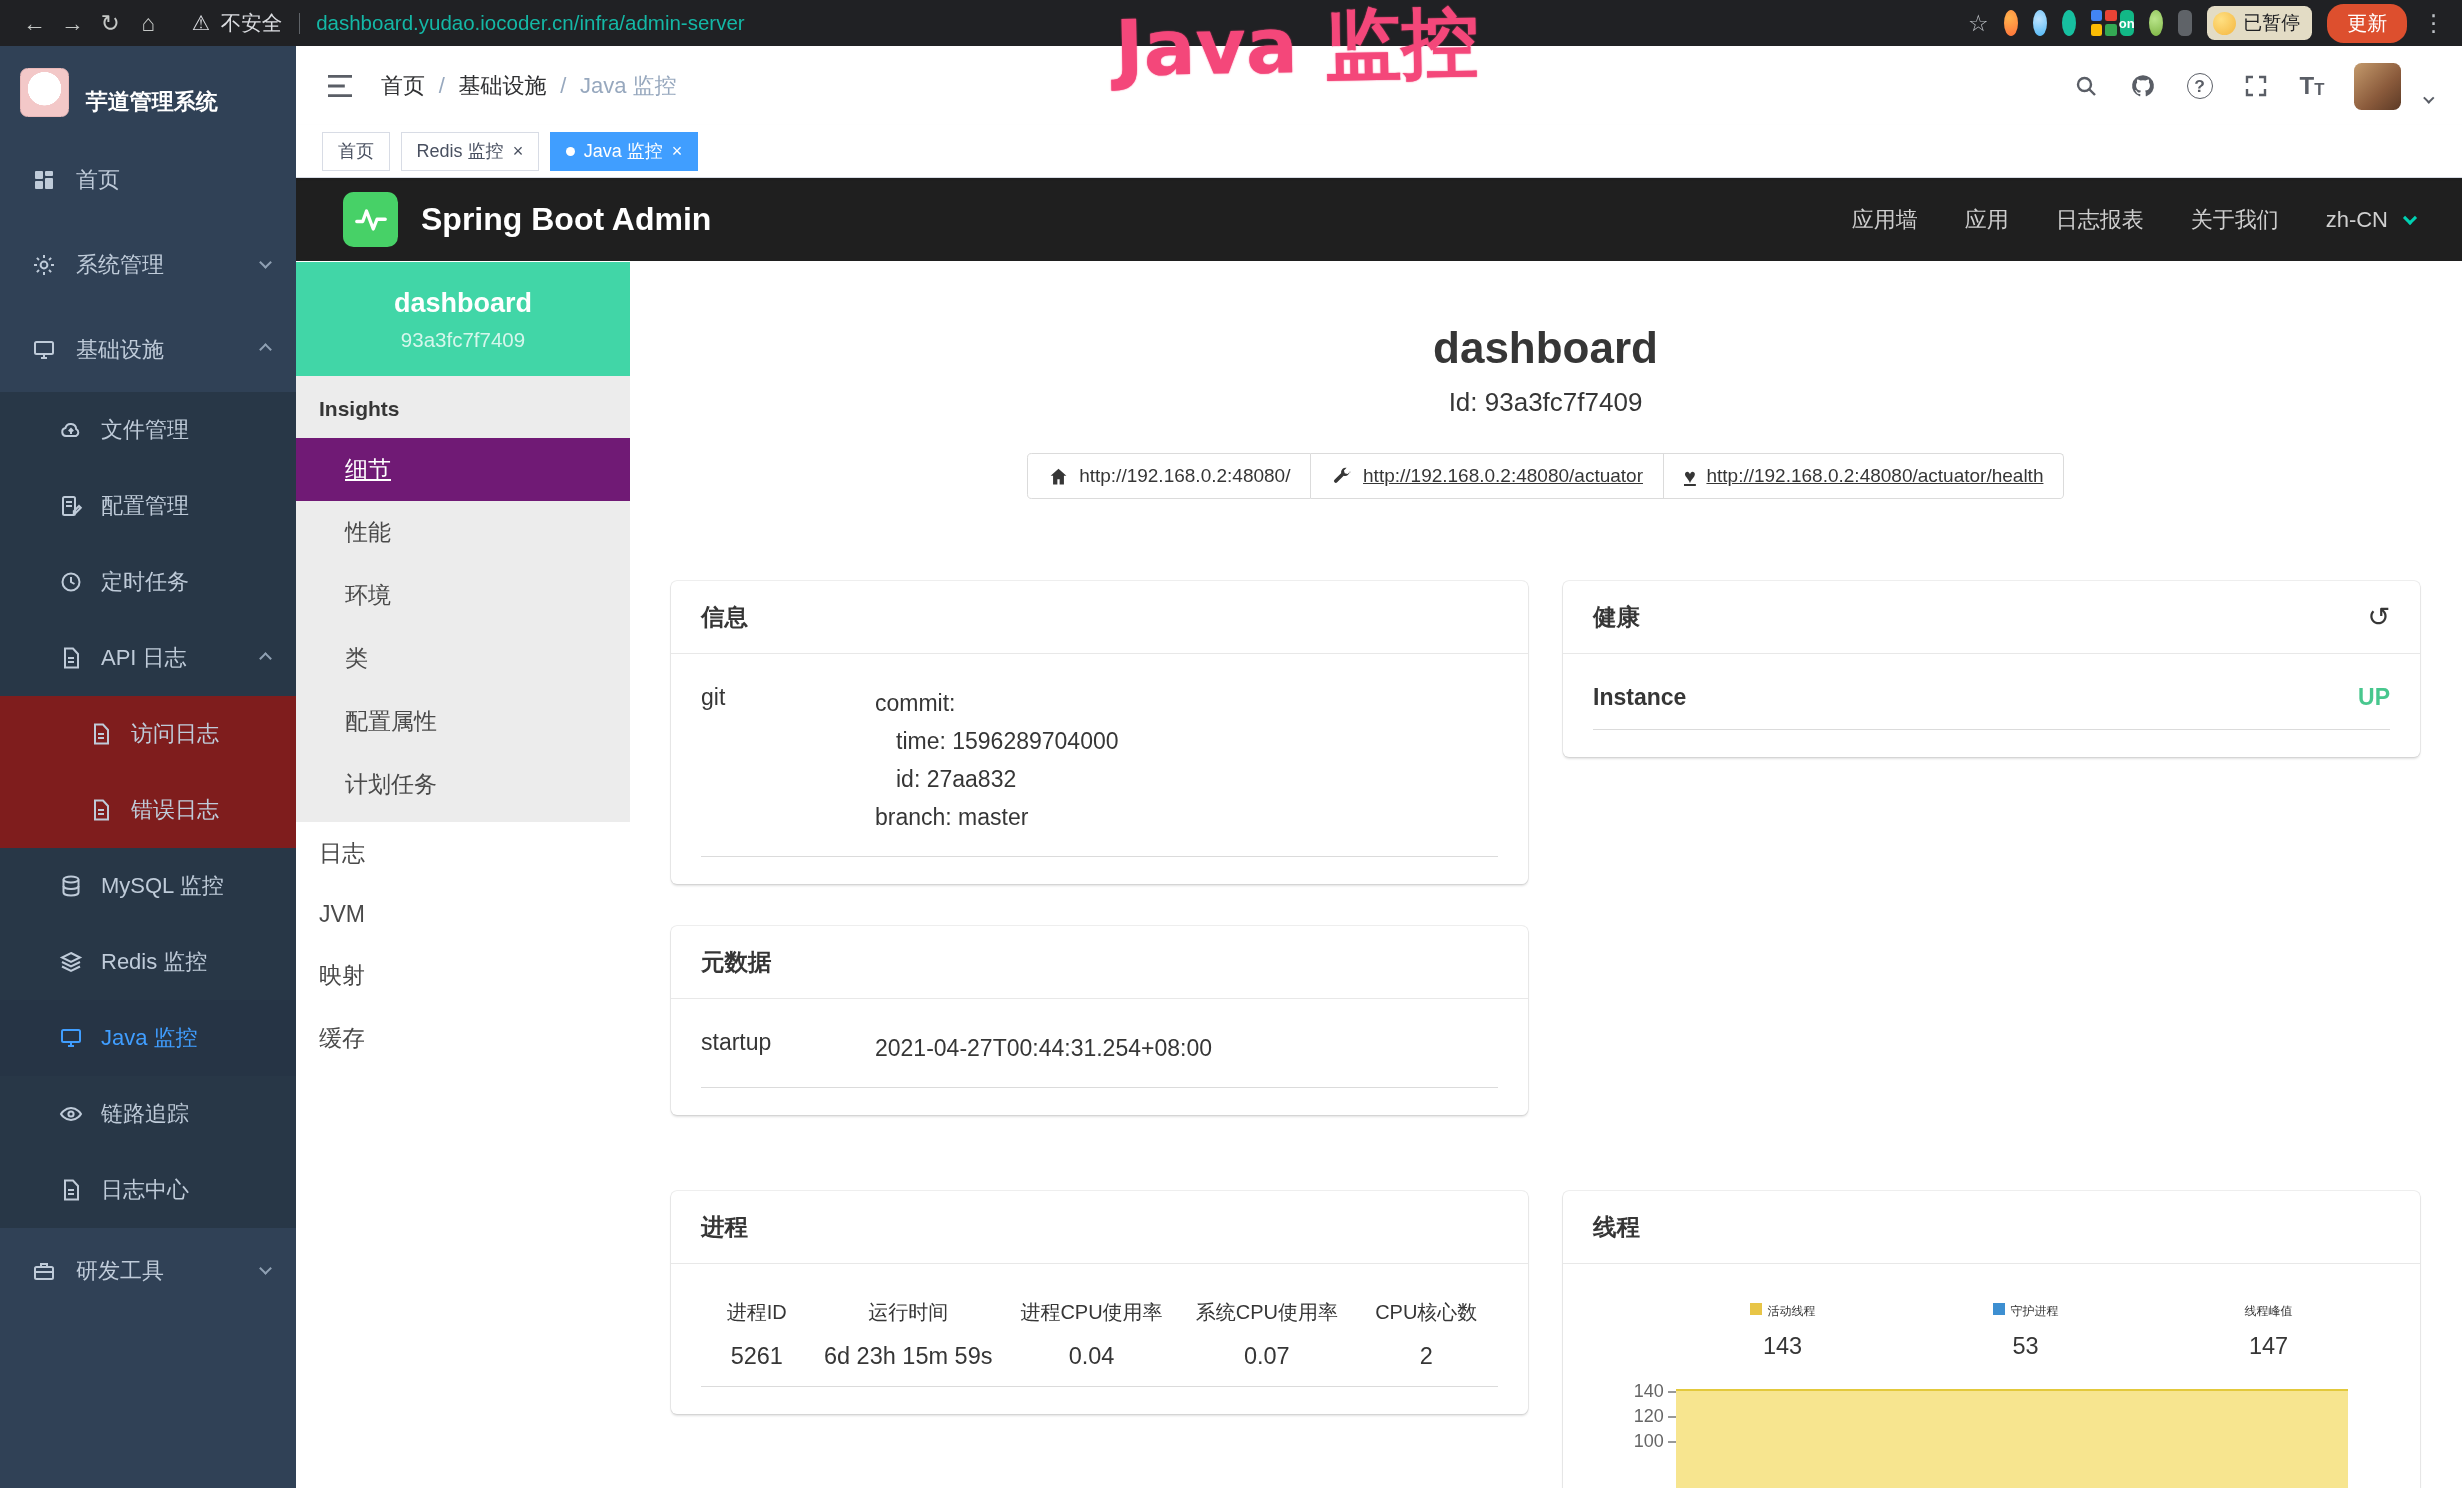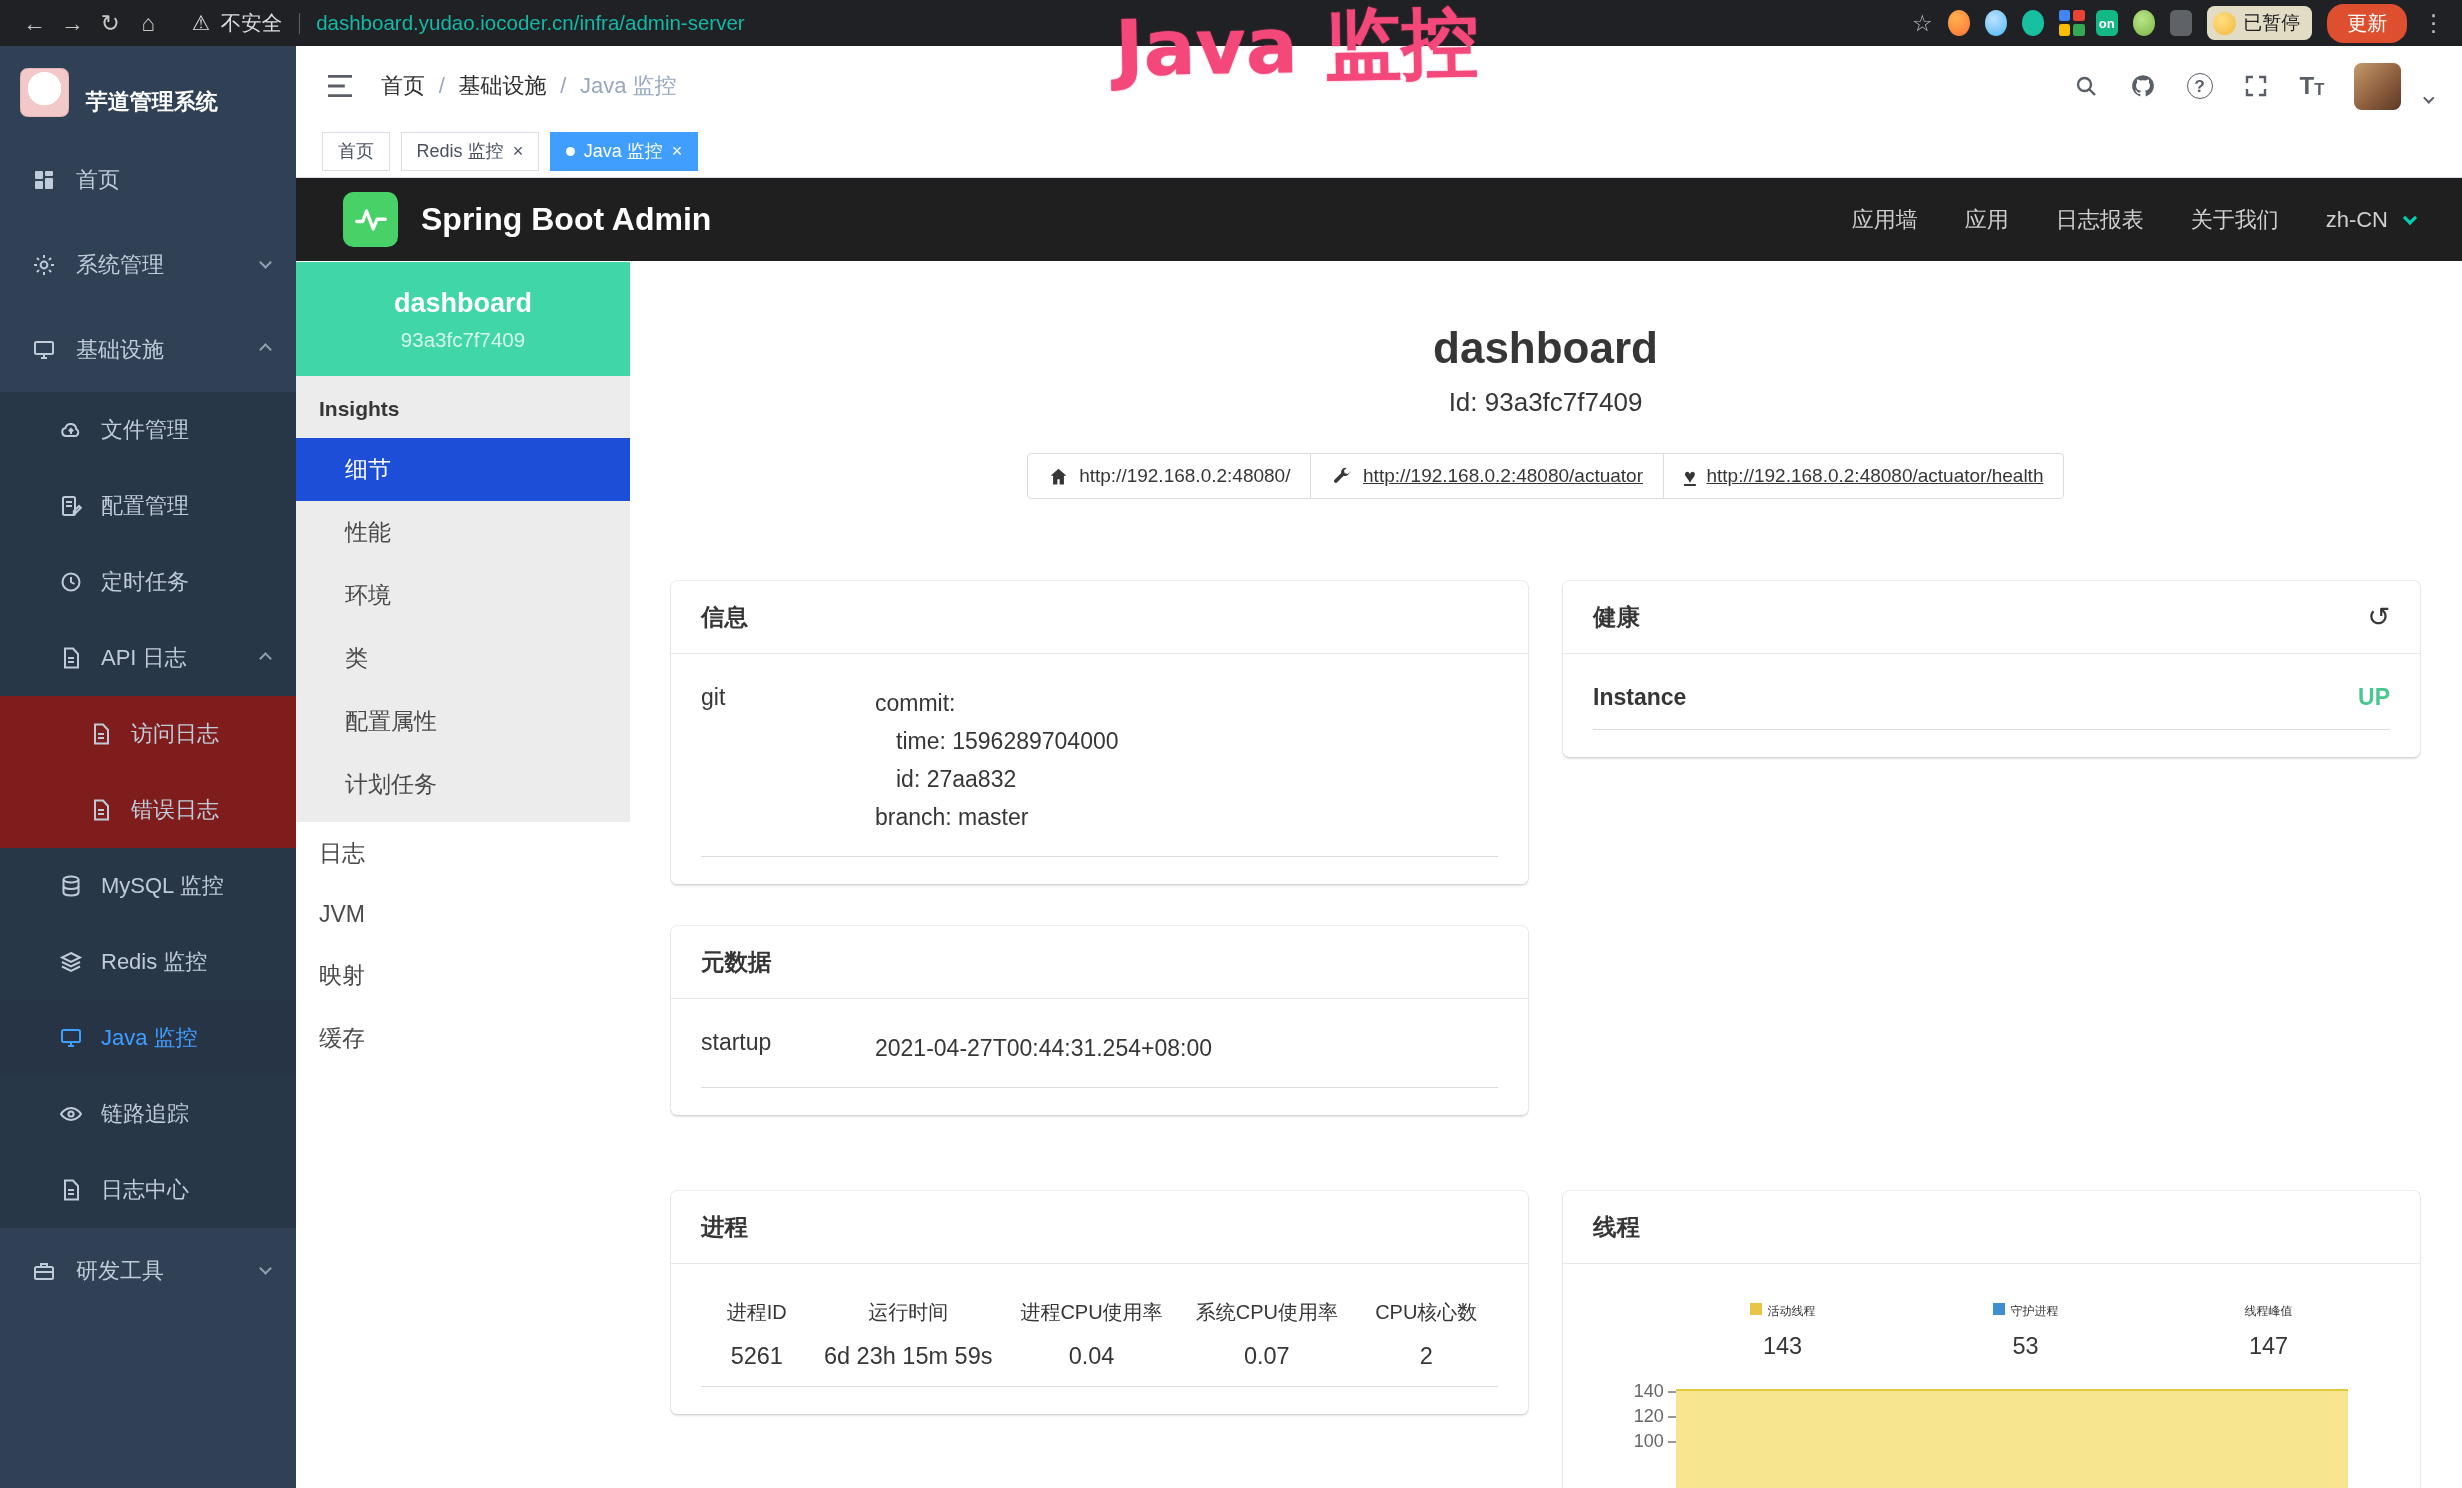--- a/index.html
+++ b/index.html
@@ -10,21 +10,21 @@
   
   .browser-bar { position:absolute; inset:0 0 auto 0; height:46px; background:#202124; display:flex; align-items:center; padding:0 16.7px; gap:3px; z-index:20; }
   .bnav { width:35px; height:35px; border-radius:50%; display:flex; align-items:center; justify-content:center; font-size:23px; color:#c4c7c5; cursor:pointer; }
   .url-zone { display:flex; align-items:center; margin-left:23px; gap:10.6px; font-size:20.5px; color:#bdc1c6; }
   .warn-ico { font-size:20.5px; color:#dadce0; }
   .warn-label { color:#dadce0;text-align:center; }
   .url-sep { width:0.8px; height:21px; background:#5f6368; margin:0 6px; }
   .url-text { color:#14b8a6; }
   .br-right { margin-left:auto; display:flex; align-items:center; gap:15px; }
   .star { font-size:23px; color:#bdc1c6; cursor:pointer; }
-  .ext { width:22px; height:26px; border-radius:6px; cursor:pointer; flex:none; }
+  .ext { width:14px; height:26px; border-radius:6px; cursor:pointer; flex:none; }
   .ext.fox { border-radius:50%; background:radial-gradient(circle at 35% 30%, #ffb24d, #ff7139); }
   .ext.drop { border-radius:50%; background:radial-gradient(circle at 40% 35%, #bde3ff, #4db6f5); }
   .ext.loop { border-radius:50%; background:#17c0a0; }
   .ext.blocks { background:transparent; display:grid; grid-template-columns:11.4px 11.4px; grid-template-rows:11.4px 11.4px; gap:3px; }
   .ext.blocks i { border-radius:2.3px; }
   .ext.onswitch { background:#12b886; display:flex; align-items:center; justify-content:center; color:#fff; font-size:13px; font-weight:bold; border-radius:5.3px; }
   .ext.leaf { border-radius:50%; background:radial-gradient(circle at 40% 35%, #b9e58a, #7cb342); }
   .ext.puzzle { background:#5f6368; border-radius:5.3px; }
   .paused-pill { display:flex; align-items:center; gap:7.6px; background:#e3dcc5; color:#202124; border-radius:7.6px; padding:3.8px 12px 3.8px 6px; font-size:19px; cursor:pointer; }
   .smiley { width:23px; height:23px; border-radius:50%; background:radial-gradient(circle at 35% 32%, #ffe082, #f4b63f); }
@@ -370,21 +370,21 @@
   </nav>
 </div>
 
 <aside class="sba-side">
   <div class="sba-app" style="background: rgb(65, 214, 167);">
     <div class="name">dashboard</div>
     <div class="id">93a3fc7f7409</div>
   </div>
   <div class="sba-group">
     <div class="sba-label">Insights</div>
-    <div class="sba-item sub active" style="background: #1d4ed8;">细节</div>
+    <div class="sba-item sub active" style="background: #701a75; text-decoration: underline;">细节</div>
     <div class="sba-item sub">性能</div>
     <div class="sba-item sub">环境</div>
     <div class="sba-item sub">类</div>
     <div class="sba-item sub">配置属性</div>
     <div class="sba-item sub">计划任务</div>
   </div>
   <div class="sba-item">日志</div>
   <div class="sba-item">JVM</div>
   <div class="sba-item">映射</div>
   <div class="sba-item">缓存</div>

